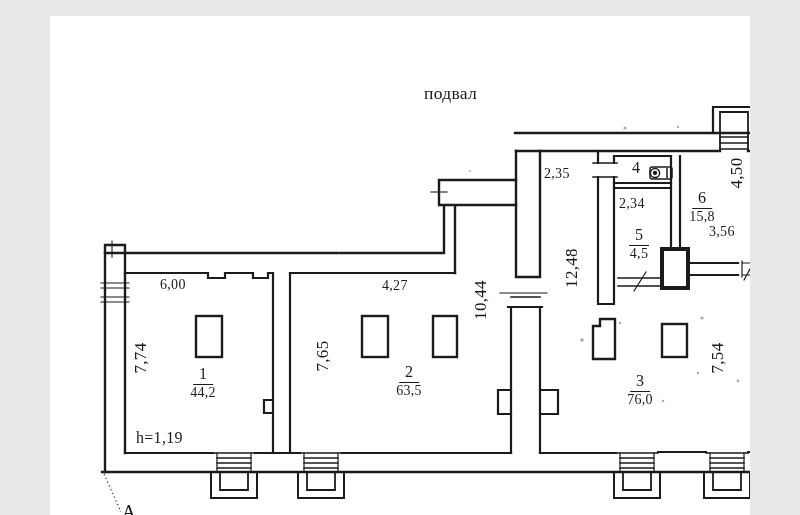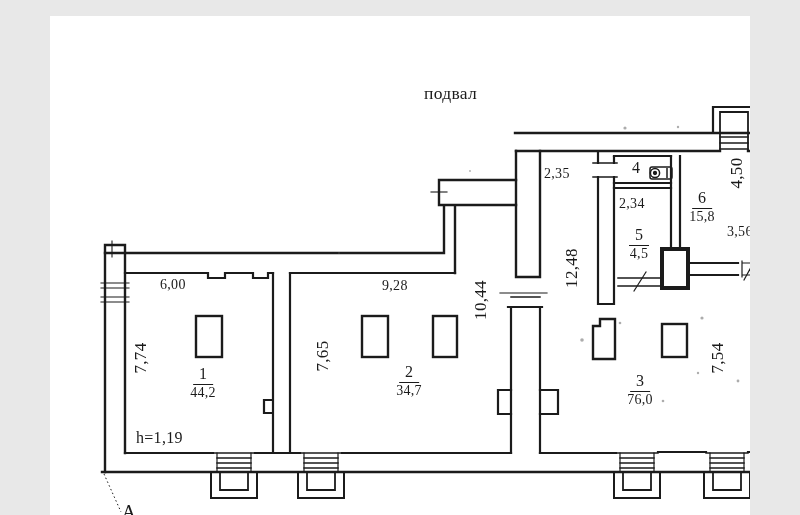--- a/index.html
+++ b/index.html
@@ -148,41 +148,41 @@
       <circle cx="289" cy="237" r="1.1"></circle>
         <circle cx="613" cy="385" r="1.3"></circle>
       <circle cx="648" cy="357" r="1.2"></circle>
         <circle cx="420" cy="155" r="0.9"></circle>
     </g>
   </svg>
 
   <div class="lbl title" style="left:374px;top:69px">подвал</div>
 
   <div class="lbl" style="left:110px;top:262px">6,00</div>
-  <div class="lbl" style="left:332px;top:263px">9,28</div>
+  <div class="lbl" style="left:332px;top:263px">4,27</div>
   <div class="lbl" style="left:494px;top:151px">2,35</div>
   <div class="lbl" style="left:569px;top:181px">2,34</div>
-  <div class="lbl" style="left:677px;top:209px">3,56</div>
+  <div class="lbl" style="left:659px;top:209px">3,56</div>
 
   <div class="vlbl" style="left:90px;top:342px">7,74</div>
   <div class="vlbl" style="left:272px;top:340px">7,65</div>
   <div class="vlbl" style="left:430px;top:284px">10,44</div>
   <div class="vlbl" style="left:521px;top:252px">12,48</div>
   <div class="vlbl" style="left:686px;top:157px">4,50</div>
   <div class="vlbl" style="left:667px;top:342px">7,54</div>
 
   <div class="lbl small" style="left:582px;top:144px">4</div>
 
   <div class="frac" style="left:153px;top:350px">
     <span class="fnum">1</span>
     <span class="farea">44,2</span>
   </div>
   <div class="frac" style="left:359px;top:348px">
     <span class="fnum">2</span>
-    <span class="farea">34,7</span>
+    <span class="farea">63,5</span>
   </div>
   <div class="frac" style="left:590px;top:357px">
     <span class="fnum">3</span>
     <span class="farea">76,0</span>
   </div>
   <div class="frac" style="left:589px;top:211px">
     <span class="fnum">5</span>
     <span class="farea">4,5</span>
   </div>
   <div class="frac" style="left:652px;top:174px">

